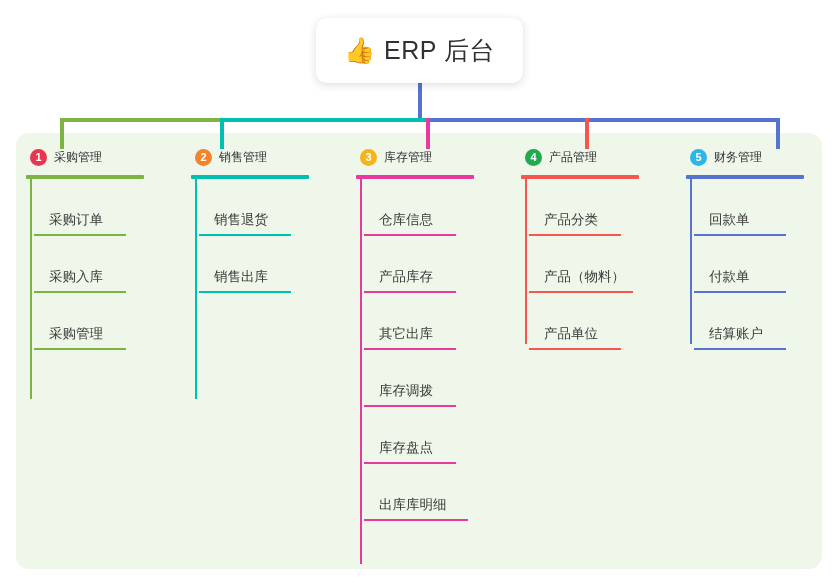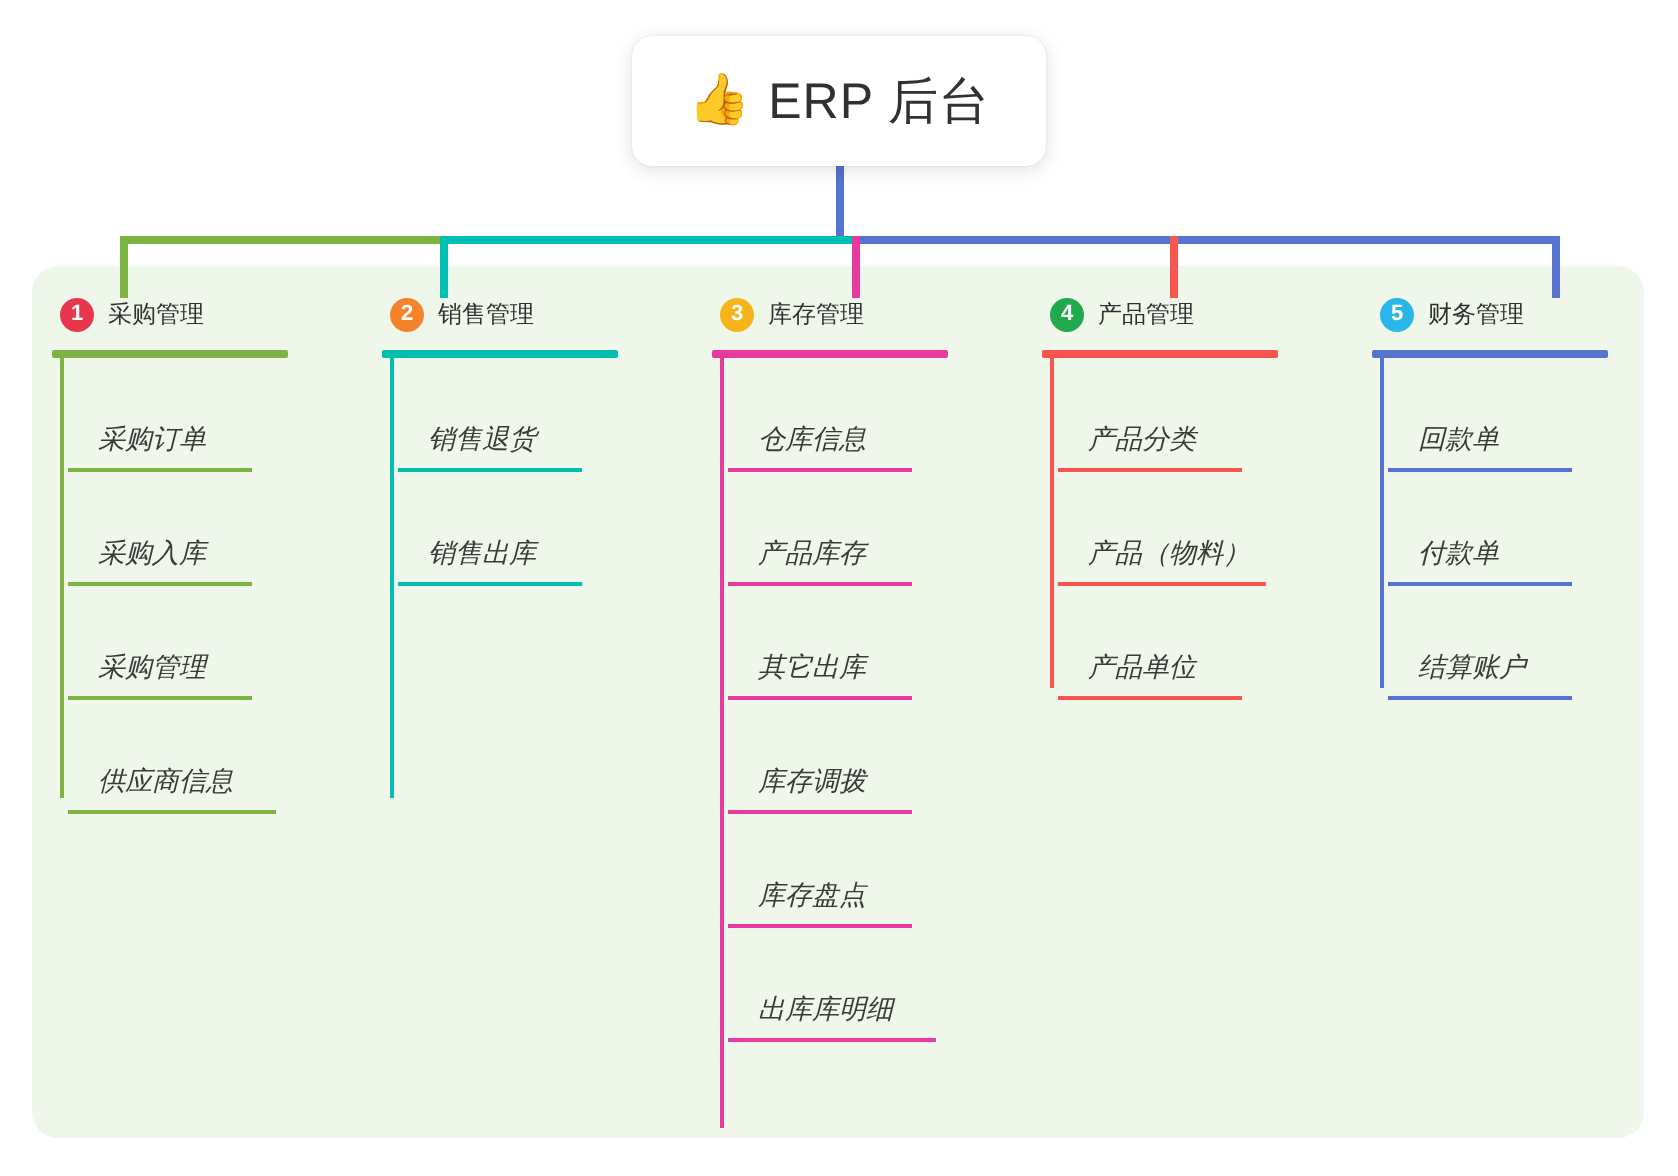--- a/index.html
+++ b/index.html
@@ -110,21 +110,20 @@
   }
   .col-rule {
     height: 4px;
     margin-top: 5px;
     border-radius: 1px;
   }
   .col-body {
     position: relative;
     margin-top: 0;
     padding-left: 4px;
-    font-style: italic;
   }
   .spine {
     position: absolute;
     left: 4px;
     top: 0;
     width: 2px;
   }
   .leaf {
     position: relative;
     height: 55px;
@@ -186,24 +185,20 @@
             <div class="leaf-rule" style="background: rgb(124, 179, 66); width: 92px;"></div>
           </div>
           <div class="leaf">
             <span class="leaf-label">采购入库</span>
             <div class="leaf-rule" style="background: rgb(124, 179, 66); width: 92px;"></div>
           </div>
           <div class="leaf">
             <span class="leaf-label">采购管理</span>
             <div class="leaf-rule" style="background: rgb(124, 179, 66); width: 92px;"></div>
           </div>
-          <div class="leaf">
-            <span class="leaf-label">供应商信息</span>
-            <div class="leaf-rule" style="background: rgb(124, 179, 66); width: 104px;"></div>
-          </div>
         </div>
       </div>
       <div class="column" style="left: 191px;">
         <div class="col-header">
           <span class="badge" style="background: rgb(245, 131, 42);">2</span>
           <span class="col-title">销售管理</span>
         </div>
         <div class="col-rule" style="background: rgb(0, 191, 176); width: 118px;"></div>
         <div class="col-body">
           <div class="spine" style="background: rgb(0, 191, 176); height: 220px;"></div>

